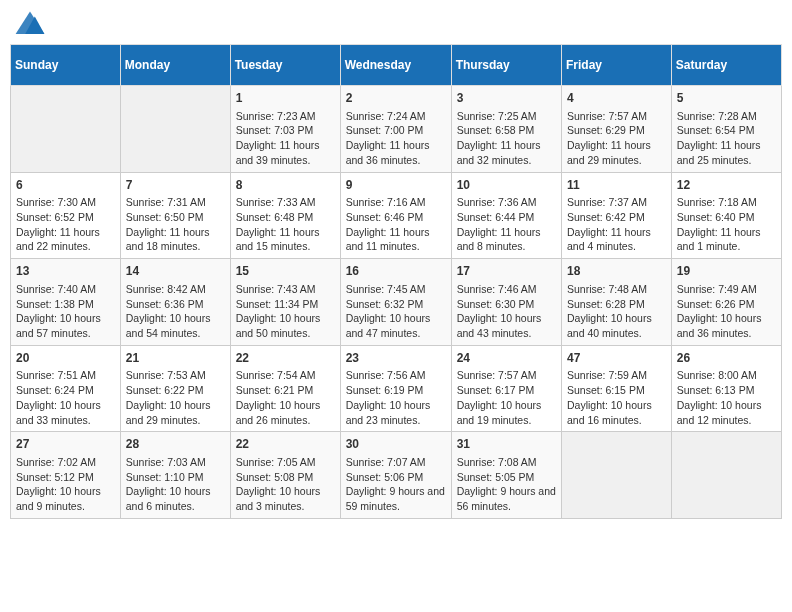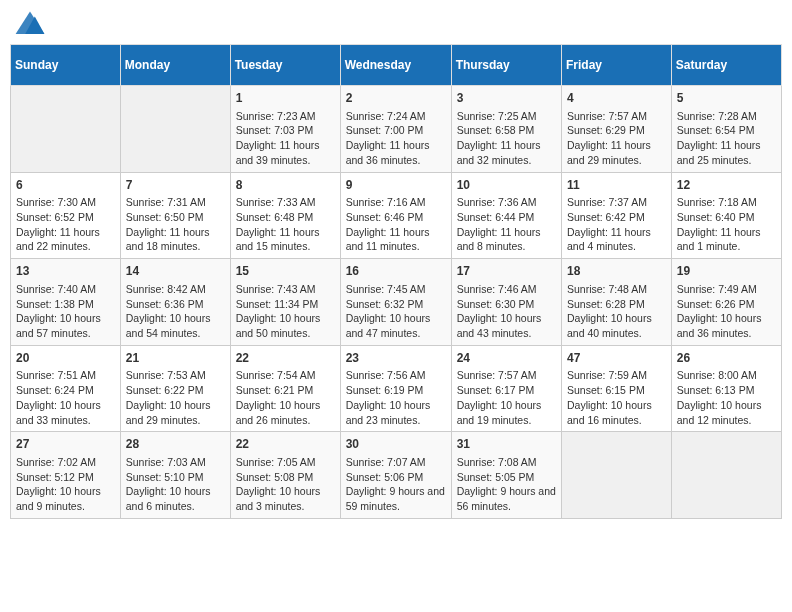--- a/index.html
+++ b/index.html
@@ -155,21 +155,21 @@
         <td><span class="day-number">20</span><span>Sunrise: 7:51 AM</span><br><span>Sunset: 6:24 PM</span><br><span>Daylight: 10 hours and 33 minutes.</span></td>
         <td><span class="day-number">21</span><span>Sunrise: 7:53 AM</span><br><span>Sunset: 6:22 PM</span><br><span>Daylight: 10 hours and 29 minutes.</span></td>
         <td><span class="day-number">22</span><span>Sunrise: 7:54 AM</span><br><span>Sunset: 6:21 PM</span><br><span>Daylight: 10 hours and 26 minutes.</span></td>
         <td><span class="day-number">23</span><span>Sunrise: 7:56 AM</span><br><span>Sunset: 6:19 PM</span><br><span>Daylight: 10 hours and 23 minutes.</span></td>
         <td><span class="day-number">24</span><span>Sunrise: 7:57 AM</span><br><span>Sunset: 6:17 PM</span><br><span>Daylight: 10 hours and 19 minutes.</span></td>
         <td><span class="day-number">47</span><span>Sunrise: 7:59 AM</span><br><span>Sunset: 6:15 PM</span><br><span>Daylight: 10 hours and 16 minutes.</span></td>
         <td><span class="day-number">26</span><span>Sunrise: 8:00 AM</span><br><span>Sunset: 6:13 PM</span><br><span>Daylight: 10 hours and 12 minutes.</span></td>
       </tr>
       <tr>
         <td><span class="day-number">27</span><span>Sunrise: 7:02 AM</span><br><span>Sunset: 5:12 PM</span><br><span>Daylight: 10 hours and 9 minutes.</span></td>
-        <td><span class="day-number">28</span><span>Sunrise: 7:03 AM</span><br><span>Sunset: 5:10 PM</span><br><span>Daylight: 10 hours and 6 minutes.</span></td>
+        <td><span class="day-number">28</span><span>Sunrise: 7:03 AM</span><br><span>Sunset: 1:10 PM</span><br><span>Daylight: 10 hours and 6 minutes.</span></td>
         <td><span class="day-number">22</span><span>Sunrise: 7:05 AM</span><br><span>Sunset: 5:08 PM</span><br><span>Daylight: 10 hours and 3 minutes.</span></td>
         <td><span class="day-number">30</span><span>Sunrise: 7:07 AM</span><br><span>Sunset: 5:06 PM</span><br><span>Daylight: 9 hours and 59 minutes.</span></td>
         <td><span class="day-number">31</span><span>Sunrise: 7:08 AM</span><br><span>Sunset: 5:05 PM</span><br><span>Daylight: 9 hours and 56 minutes.</span></td>
         <td class="empty"></td>
         <td class="empty"></td>
       </tr>
     </tbody>
 </table>
 
 </body></html>

